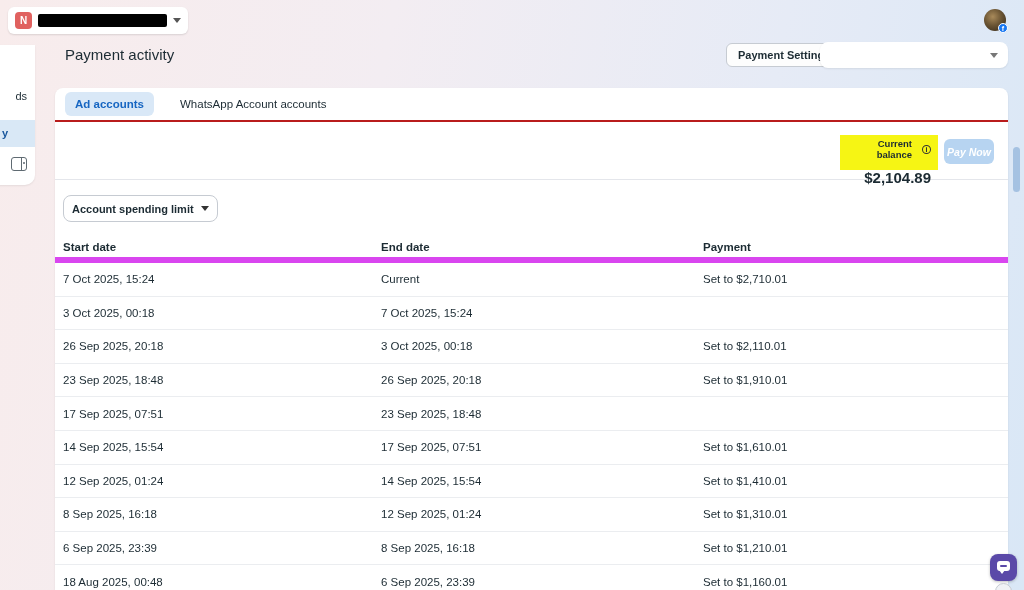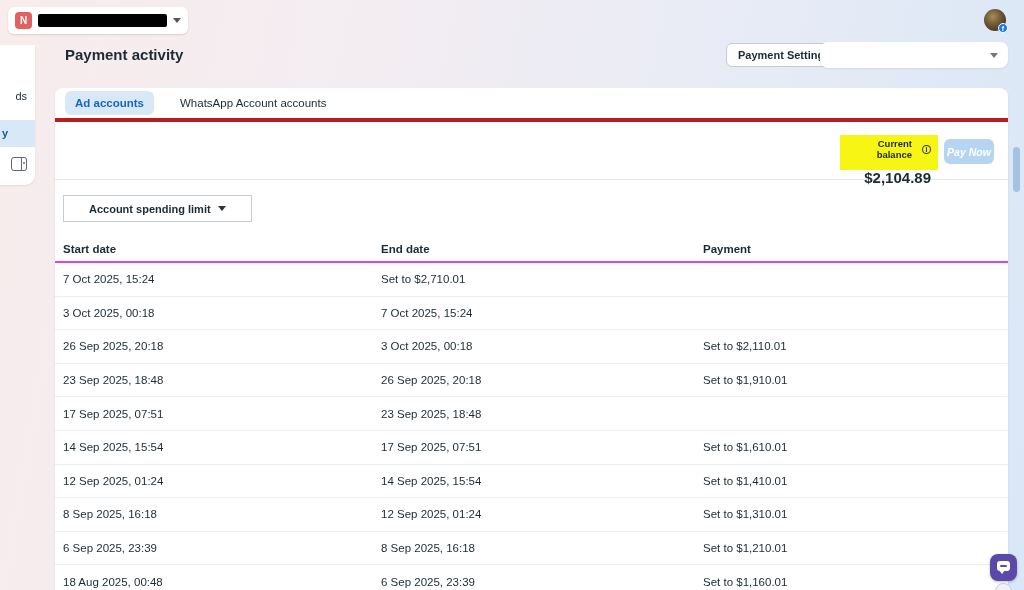--- a/index.html
+++ b/index.html
@@ -17,21 +17,21 @@
   .biz-redact { flex:1; height:13px; background:#000; border-radius:2px; }
   .caret { width:0; height:0; border-left:4px solid transparent; border-right:4px solid transparent;
     border-top:5px solid #555; }
   .avatar { position:absolute; right:18px; top:9px; width:22px; height:22px; border-radius:50%;
     background:radial-gradient(circle at 40% 35%, #a98a5a 0%, #6b5534 45%, #2e2418 100%); cursor:pointer; }
   .fb-badge { position:absolute; right:-2px; bottom:-2px; width:10px; height:10px; border-radius:50%;
     background:#1877f2; color:#fff; font-size:7px; font-weight:700; line-height:10px; text-align:center;
     border:1px solid #fff; }
 
   
-  .page-title { position:absolute; left:65px; top:46px; font-size:15px; font-weight:700; }
+  .page-title { position:absolute; left:65px; top:46px; font-size:15px; font-weight:400; }
   .btn-payment-settings { position:absolute; left:726px; top:43px; height:24px; padding:0 11px;
     background:#fdfdfd; border:1px solid #c6cbd2; border-radius:6px; font-size:11px; font-weight:700;
     color:#1c2b33; display:flex; align-items:center; cursor:pointer; }
   .hdr-dropdown { position:absolute; left:820px; top:42px; width:188px; height:26px; background:#fff;
     border-radius:8px; box-shadow:0 1px 2px rgba(0,0,0,.08); display:flex; align-items:center;
     justify-content:flex-end; padding:0 10px; cursor:pointer; }
   .hdr-dropdown .caret { border-top-color:#777; }
 
   
   .sidebar { position:absolute; left:-6px; top:45px; width:41px; height:140px; background:#fff;
@@ -43,44 +43,44 @@
     border:1.5px solid #5f6a72; border-radius:3px; cursor:pointer; }
   .sb-collapse::before { content:""; position:absolute; right:4px; top:0; bottom:0;
     border-left:1.5px solid #5f6a72; }
   .sb-collapse::after { content:""; position:absolute; right:1.5px; top:4px; width:2px; height:2px;
     background:#5f6a72; border-radius:1px; }
 
   
   .card { position:absolute; left:55px; top:88px; width:953px; height:502px; background:#fff;
     border-radius:8px 8px 0 0; box-shadow:0 1px 2px rgba(0,0,0,.1); }
   .tabs { height:34px; display:flex; align-items:center; padding:7px 10px; gap:16px;
-    border-bottom:4px solid #b91c1c; }
+    border-bottom:2px solid #b91c1c; }
   .tab { font-size:11.5px; cursor:pointer; padding:6px 10px; border-radius:6px; }
   .tab.active { background:#d9e8f7; color:#1766c2; font-weight:700; }
 
   .balance-row { height:58px; border-bottom:1px solid #e4e6eb; position:relative; }
   .balance-box { position:absolute; right:70px; top:13px; width:98px; height:35px;
     background:#f6f514; padding:3px 7px 0 0; text-align:right; }
   .balance-label { font-size:9.5px; font-weight:600; display:flex; align-items:center;
     justify-content:flex-end; gap:10px; }
   .info-icon { width:9px; height:9px; border:1px solid #333; border-radius:50%;
     font-size:7px; line-height:8px; text-align:center; font-weight:700; display:inline-block; }
   .balance-amount { font-size:15px; font-weight:800; margin-top:9px; }
   .btn-pay-now { position:absolute; right:14px; top:17px; width:50px; height:25px;
     background:#b7d4f1; color:#fff; border:none; border-radius:6px; font-size:10.5px; font-weight:700;
     font-family:"Liberation Sans", sans-serif; cursor:pointer;font-style:italic; }
 
   .filter-row { height:57px; display:flex; align-items:center; padding:0 8px; }
-  .btn-spend-limit { height:27px; padding:0 25px; background:#fff; border:1px solid #c6cbd2;
-    border-radius:0; font-size:11px; font-weight:700; color:#1c2b33; display:flex; align-items:center;
+  .btn-spend-limit { height:27px; padding:0 8px; background:#fff; border:1px solid #c6cbd2;
+    border-radius:8px; font-size:11px; font-weight:700; color:#1c2b33; display:flex; align-items:center;
     gap:7px; cursor:pointer; font-family:"Liberation Sans", sans-serif; }
   .btn-spend-limit .caret { border-top-color:#333; }
 
   .tgrid { display:grid; grid-template-columns:318px 322px auto; padding:0 8px; align-items:center; }
-  .thead { height:26px; border-bottom:2px solid #d946ef; font-size:11.5px; font-weight:700; }
+  .thead { height:26px; border-bottom:6px solid #d946ef; font-size:11.5px; font-weight:700; }
   .trow { height:33.6px; border-bottom:1px solid #ebedf0; font-size:11.5px; color:#1c2b33; }
   .trow > div { white-space:nowrap; }
 
   
   .scroll-thumb { position:absolute; right:4px; top:147px; width:7px; height:45px;
     background:#a5c2e2; border-radius:4px; cursor:grab; }
 
   
   .chat-fab { position:absolute; right:7px; bottom:9px; width:27px; height:27px; border-radius:8px;
     background:#5a49a8; box-shadow:0 1px 3px rgba(0,0,0,.25); cursor:pointer; }
@@ -143,20 +143,21 @@
   </div>
 
   <div class="tgrid thead">
     <div>Start date</div>
     <div>End date</div>
     <div>Payment</div>
   </div>
 
   <div class="tgrid trow">
     <div>7 Oct 2025, 15:24</div>
+    <div>Current</div>
     <div>Set to $2,710.01</div>
   </div>
   <div class="tgrid trow">
     <div>3 Oct 2025, 00:18</div>
     <div>7 Oct 2025, 15:24</div>
   </div>
   <div class="tgrid trow">
     <div>26 Sep 2025, 20:18</div>
     <div>3 Oct 2025, 00:18</div>
     <div>Set to $2,110.01</div>

